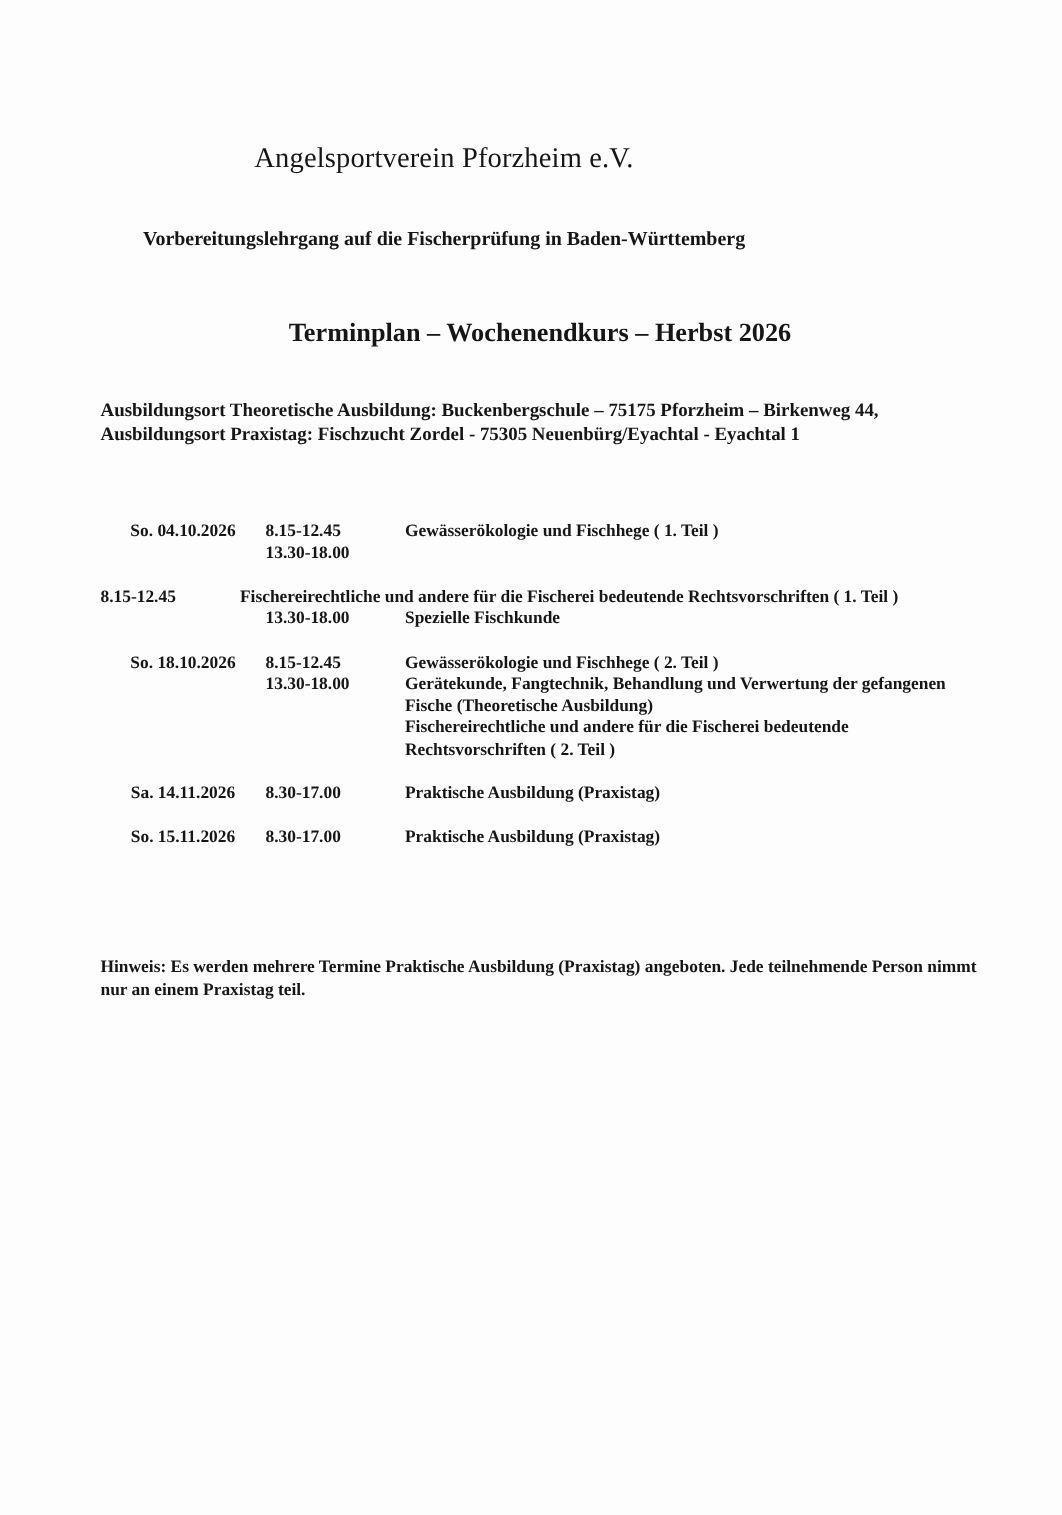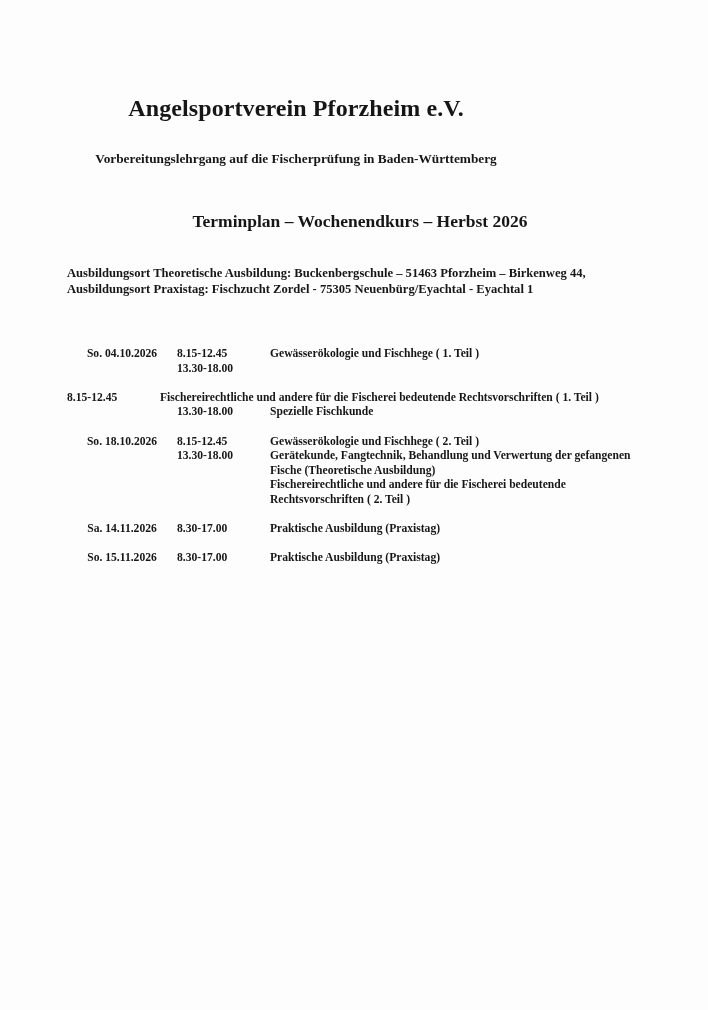--- a/index.html
+++ b/index.html
@@ -21,22 +21,22 @@
       width: 708px;
       height: 1010px;
       background: #fdfdfd;
     }
     .title {
       position: absolute;
       top: 95px;
       left: 0;
       width: 592px;
       text-align: center;
-      font-size: 24px;
-      font-weight: bold;
+      font-size: 19px;
+      font-weight: normal;
       letter-spacing: 0.1px;
       margin: 0;
     }
     .subtitle {
       position: absolute;
       top: 151px;
       left: 0;
       width: 592px;
       text-align: center;
       font-size: 13.3px;
@@ -110,21 +110,21 @@
 </head>
 <body>
 
 <div class="page">
 
   <h1 class="title">Angelsportverein Pforzheim e.V.</h1>
   <h2 class="subtitle">Vorbereitungslehrgang auf die Fischerprüfung in Baden-Württemberg</h2>
   <h2 class="schedule-title">Terminplan – Wochenendkurs – Herbst 2026</h2>
 
   <div class="locations">
-    <div>Ausbildungsort Theoretische Ausbildung: Buckenbergschule – 51463 Pforzheim – Birkenweg 44,</div>
+    <div>Ausbildungsort Theoretische Ausbildung: Buckenbergschule – 75175 Pforzheim – Birkenweg 44,</div>
     <div>Ausbildungsort Praxistag: Fischzucht Zordel -  75305 Neuenbürg/Eyachtal -  Eyachtal 1</div>
   </div>
 
   <div class="schedule">
 
     <div class="day">
       <div class="slot">
         <div class="date">So. 04.10.2026</div>
         <div class="time">8.15-12.45</div>
         <div class="topic">Gewässerökologie und Fischhege ( 1. Teil )</div>
@@ -176,14 +176,15 @@
     <div class="day praxis">
       <div class="slot">
         <div class="date">So. 15.11.2026</div>
         <div class="time">8.30-17.00</div>
         <div class="topic">Praktische Ausbildung (Praxistag)</div>
       </div>
     </div>
 
   </div>
 
+  <div class="note">Hinweis: Es werden mehrere Termine Praktische Ausbildung (Praxistag) angeboten. Jede teilnehmende Person nimmt nur an einem Praxistag teil.</div>
 
 </div>
 
 </body></html>

